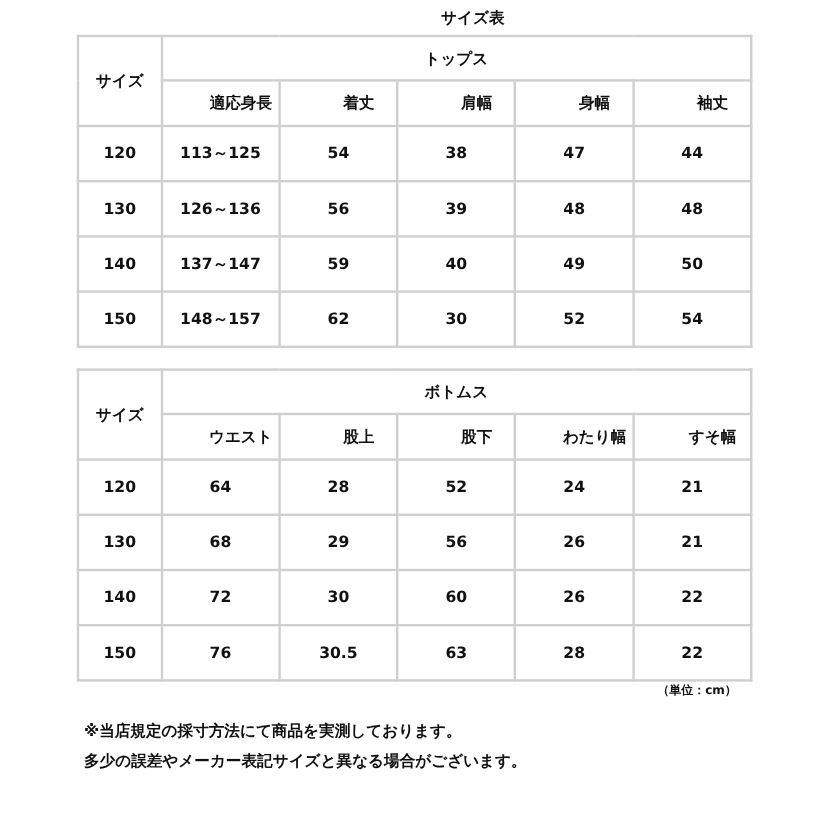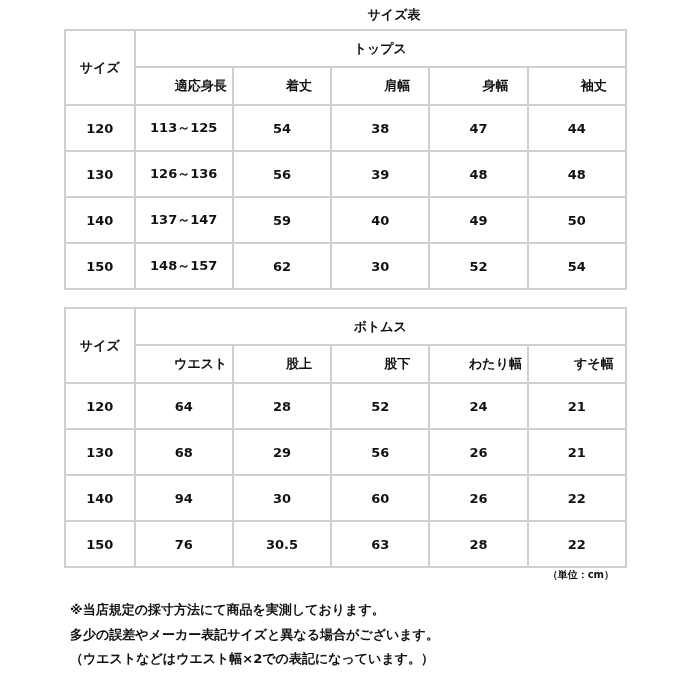--- a/index.html
+++ b/index.html
@@ -115,21 +115,21 @@
   <tr class="row">
     <td>130</td>
     <td>68</td>
     <td>29</td>
     <td>56</td>
     <td>26</td>
     <td>21</td>
   </tr>
   <tr class="row">
     <td>140</td>
-    <td>94</td>
+    <td>72</td>
     <td>30</td>
     <td>60</td>
     <td>26</td>
     <td>22</td>
   </tr>
   <tr class="row">
     <td>150</td>
     <td>76</td>
     <td>30.5</td>
     <td>63</td>
@@ -137,14 +137,13 @@
     <td>22</td>
   </tr>
 </tbody>
   </table>
 
 <div class="unit">（単位：cm）</div>
 
 <div class="notes">
   <div>※当店規定の採寸方法にて商品を実測しております。</div>
   <div>多少の誤差やメーカー表記サイズと異なる場合がございます。</div>
-  <div>（ウエストなどはウエスト幅×2での表記になっています。）</div>
 </div>
 
 </body></html>

